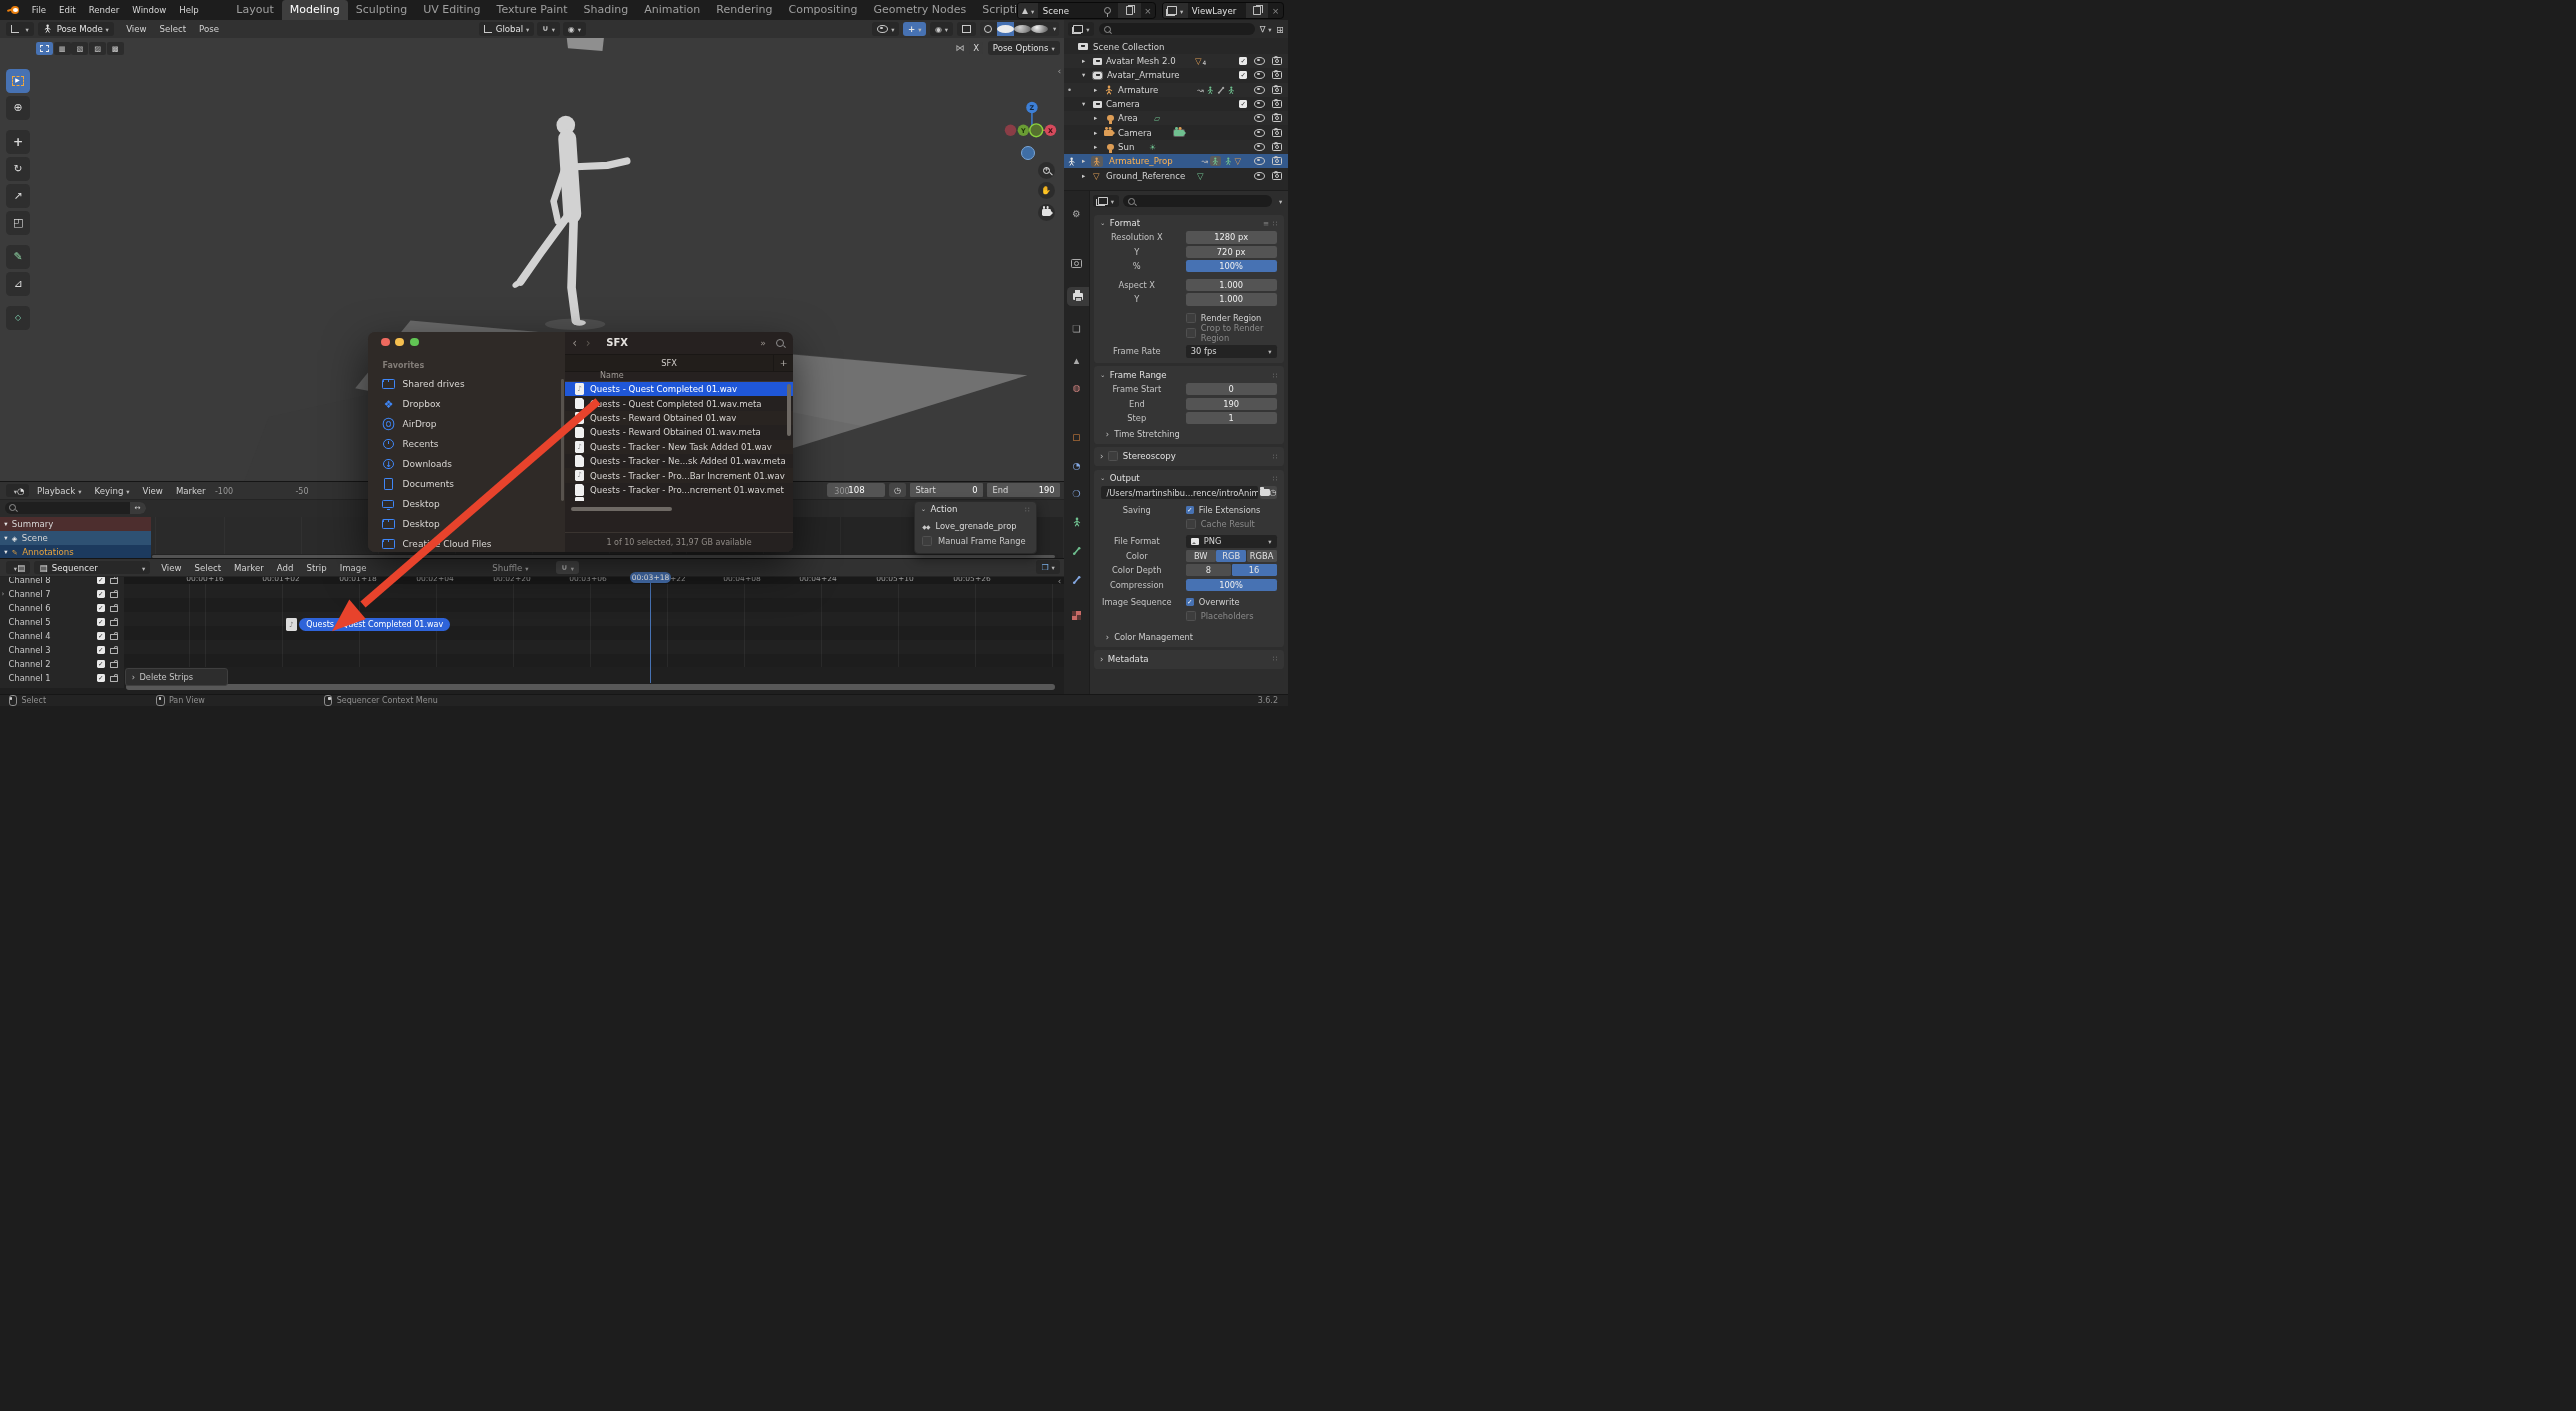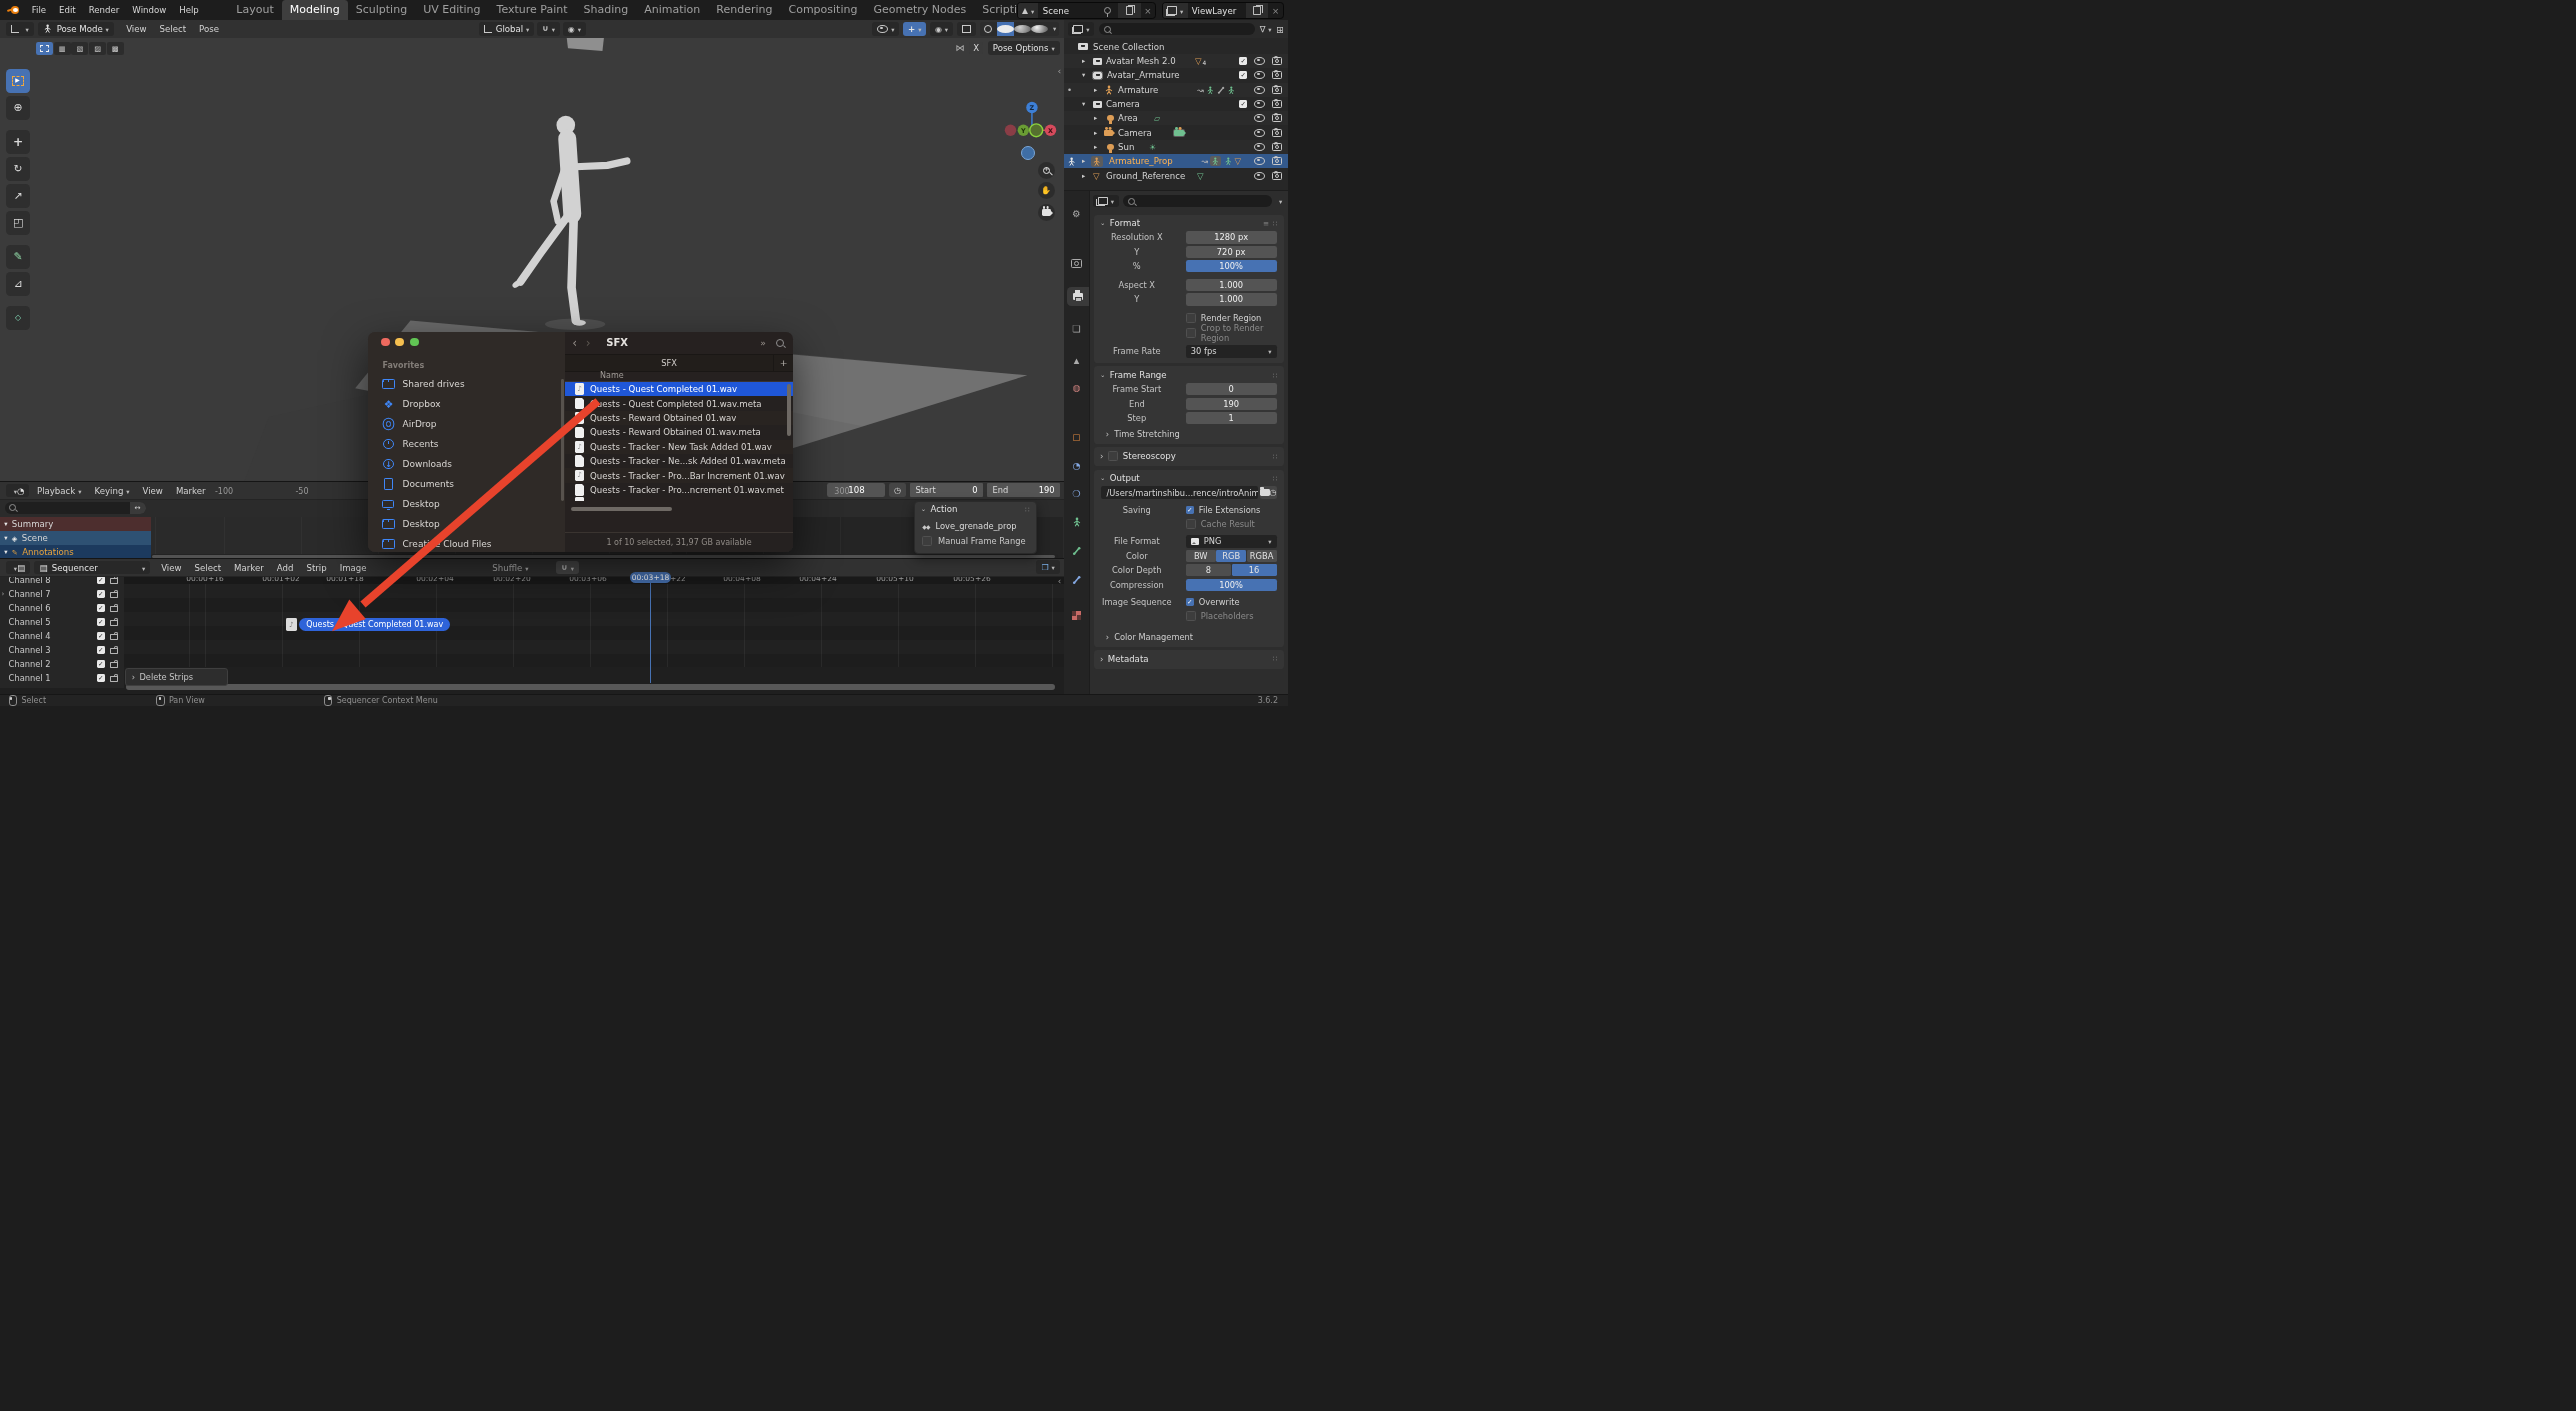--- a/index.html
+++ b/index.html
@@ -993,21 +993,21 @@
 
         <span class="cname">Channel 1</span>
         <span class="cb"></span>
         <span class="ico-lock"></span>
       </div>
     </div>
   <div id="sq-ruler">
 
   <span class="tcode" style="left: 81px;">00:00+16</span>
       <span class="tcode" style="left: 157px;">00:01+02</span>
-      <span class="tcode" style="left: 221px;">00:01+18</span>
+      <span class="tcode" style="left: 234px;">00:01+18</span>
       <span class="tcode" style="left: 311px;">00:02+04</span>
       <span class="tcode" style="left: 388px;">00:02+20</span>
       <span class="tcode" style="left: 464px;">00:03+06</span>
       <span class="tcode" style="left: 543px;">00:03+22</span>
       <span class="tcode" style="left: 618px;">00:04+08</span>
       <span class="tcode" style="left: 694px;">00:04+24</span>
       <span class="tcode" style="left: 771px;">00:05+10</span>
       <span class="tcode" style="left: 848px;">00:05+26</span>
     </div>
   <div id="sq-grid"></div>

